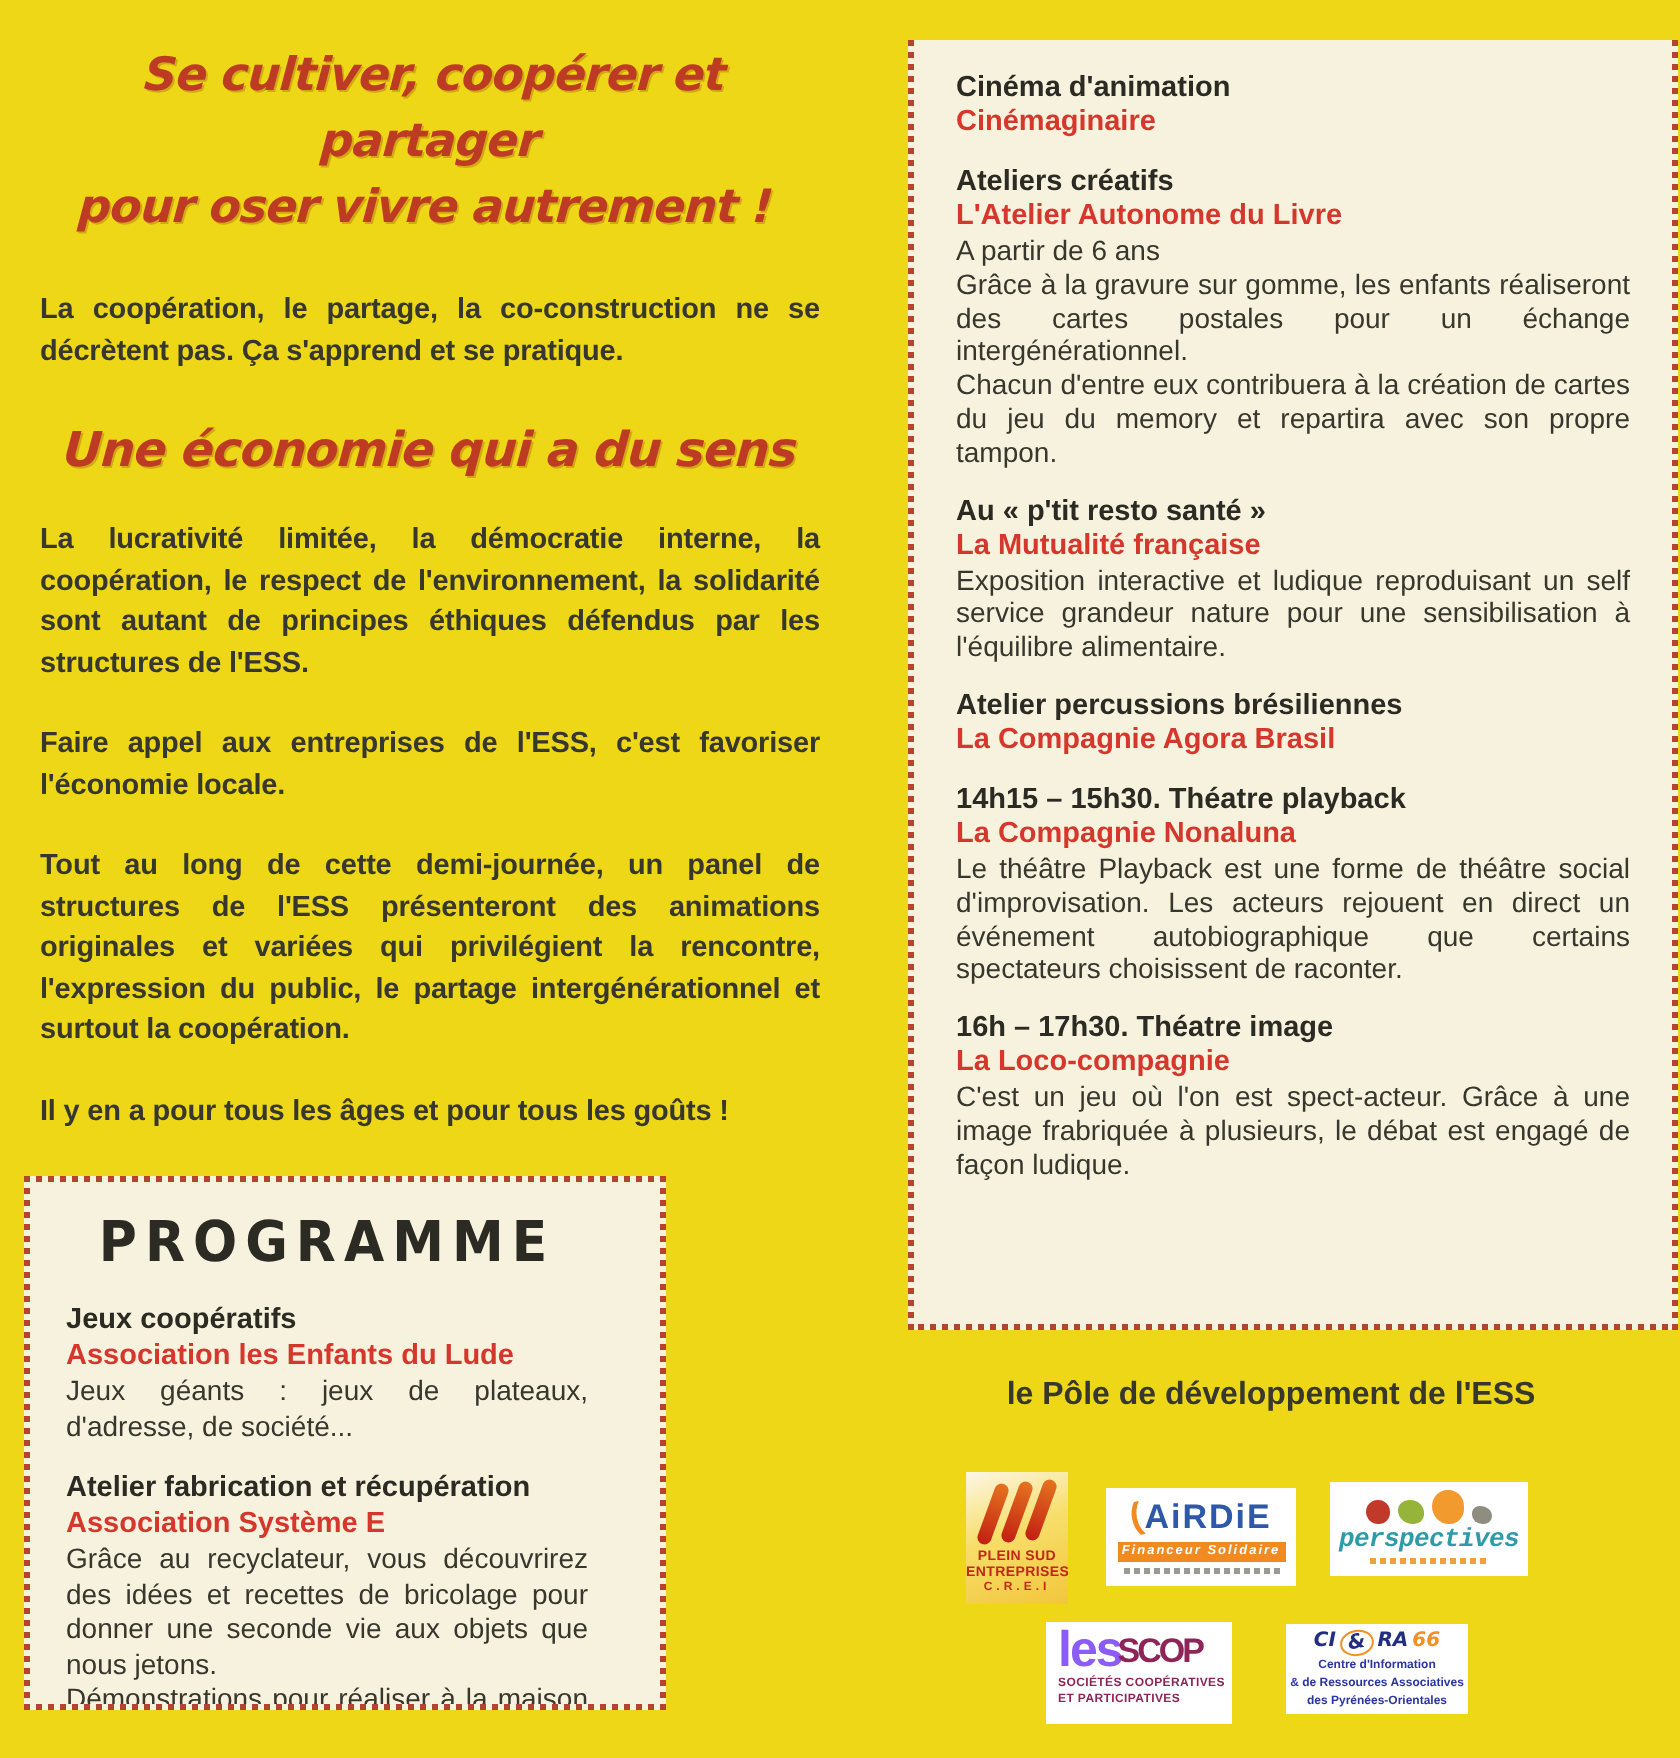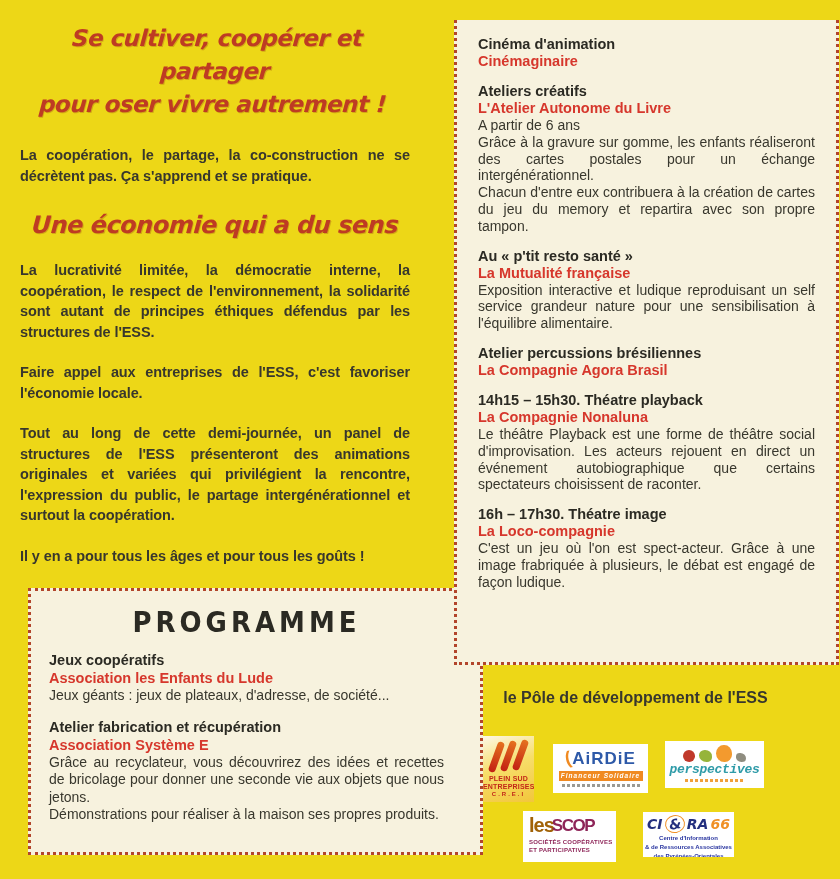--- a/index.html
+++ b/index.html
@@ -33,21 +33,21 @@
     margin:24px 0 4px 0;
   }
   .para{
     color:var(--ink);font-weight:bold;font-size:14.5px;line-height:20.5px;
     text-align:justify;margin-top:20px;letter-spacing:-0.1px;
   }
   .para.first{margin-top:24px;}
   
   .box{background:var(--cream);border:3px dotted var(--dot);}
   .programme-box{
-    position:absolute;left:28px;top:588px;width:455px;height:267px;
+    position:absolute;left:12px;top:588px;width:321px;height:267px;
     padding:12px 36px 10px 18px;overflow:hidden;
   }
   .programme-title{
     font-family:"DejaVu Sans",sans-serif;font-weight:bold;color:var(--title-ink);
     font-size:26px;letter-spacing:4px;text-align:center;margin:4px 0 14px 0;
     transform:scaleY(1.08);
   }
   .item{margin-bottom:13px;}
   .item-title{color:var(--title-ink);font-weight:bold;font-size:14.5px;line-height:18px;}
   .item-org{color:var(--red);font-weight:bold;font-size:14.5px;line-height:18px;}
@@ -104,27 +104,27 @@
   .blob-gray{width:10px;height:9px;background:#8F8D80;border-radius:40% 60% 45% 55%;}
   .persp-name{
     color:#2F9BA8;font-family:Liberation Mono, monospace;font-style:italic;
     font-weight:bold;font-size:13px;line-height:15px;letter-spacing:-0.3px;
   }
   .persp-fineprint{margin:2px auto 0 auto;width:60px;height:3px;
     background:repeating-linear-gradient(90deg,#F0A03C 0 3px,transparent 3px 5px);}
   
   .logo-scop{left:523px;top:811px;width:93px;height:51px;padding:2px 0 0 6px;}
   .scop-row{display:flex;align-items:flex-start;}
-  .scop-les{color:#a16207;font-weight:bold;font-size:20px;line-height:24px;letter-spacing:-1px;}
+  .scop-les{color:#8b5cf6;font-weight:bold;font-size:25px;line-height:24px;letter-spacing:-1px;}
   .scop-name{color:#8E2558;font-weight:bold;font-size:17px;line-height:26px;letter-spacing:-1.5px;margin-left:-2px;}
   .scop-sub{color:#8E2558;font-weight:bold;font-size:6px;line-height:7.5px;letter-spacing:.2px;}
   
   .logo-ciara{left:643px;top:812px;width:91px;height:45px;text-align:center;padding-top:3px;}
-  .ciara-row{display:flex;align-items:center;justify-content:center;gap:2px;
-    font-family:"DejaVu Sans",sans-serif;font-style:italic;font-weight:bold;font-size:14px;color:#232F7E;}
+  .ciara-row{display:flex;align-items:flex-start;justify-content:center;gap:2px;
+    font-family:"DejaVu Sans",sans-serif;font-style:italic;font-weight:bold;font-size:10px;color:#232F7E;}
   .ciara-amp{
     display:inline-block;border:1.5px solid #F09026;border-radius:50%;
     padding:0 3px;transform:rotate(-10deg);color:#232F7E;
   }
   .ciara-num{color:#F09026;}
   .ciara-sub{color:#2A36A0;font-weight:bold;font-size:6px;line-height:7px;margin-top:2px;}
 </style>
 </head>
 <body>
 

